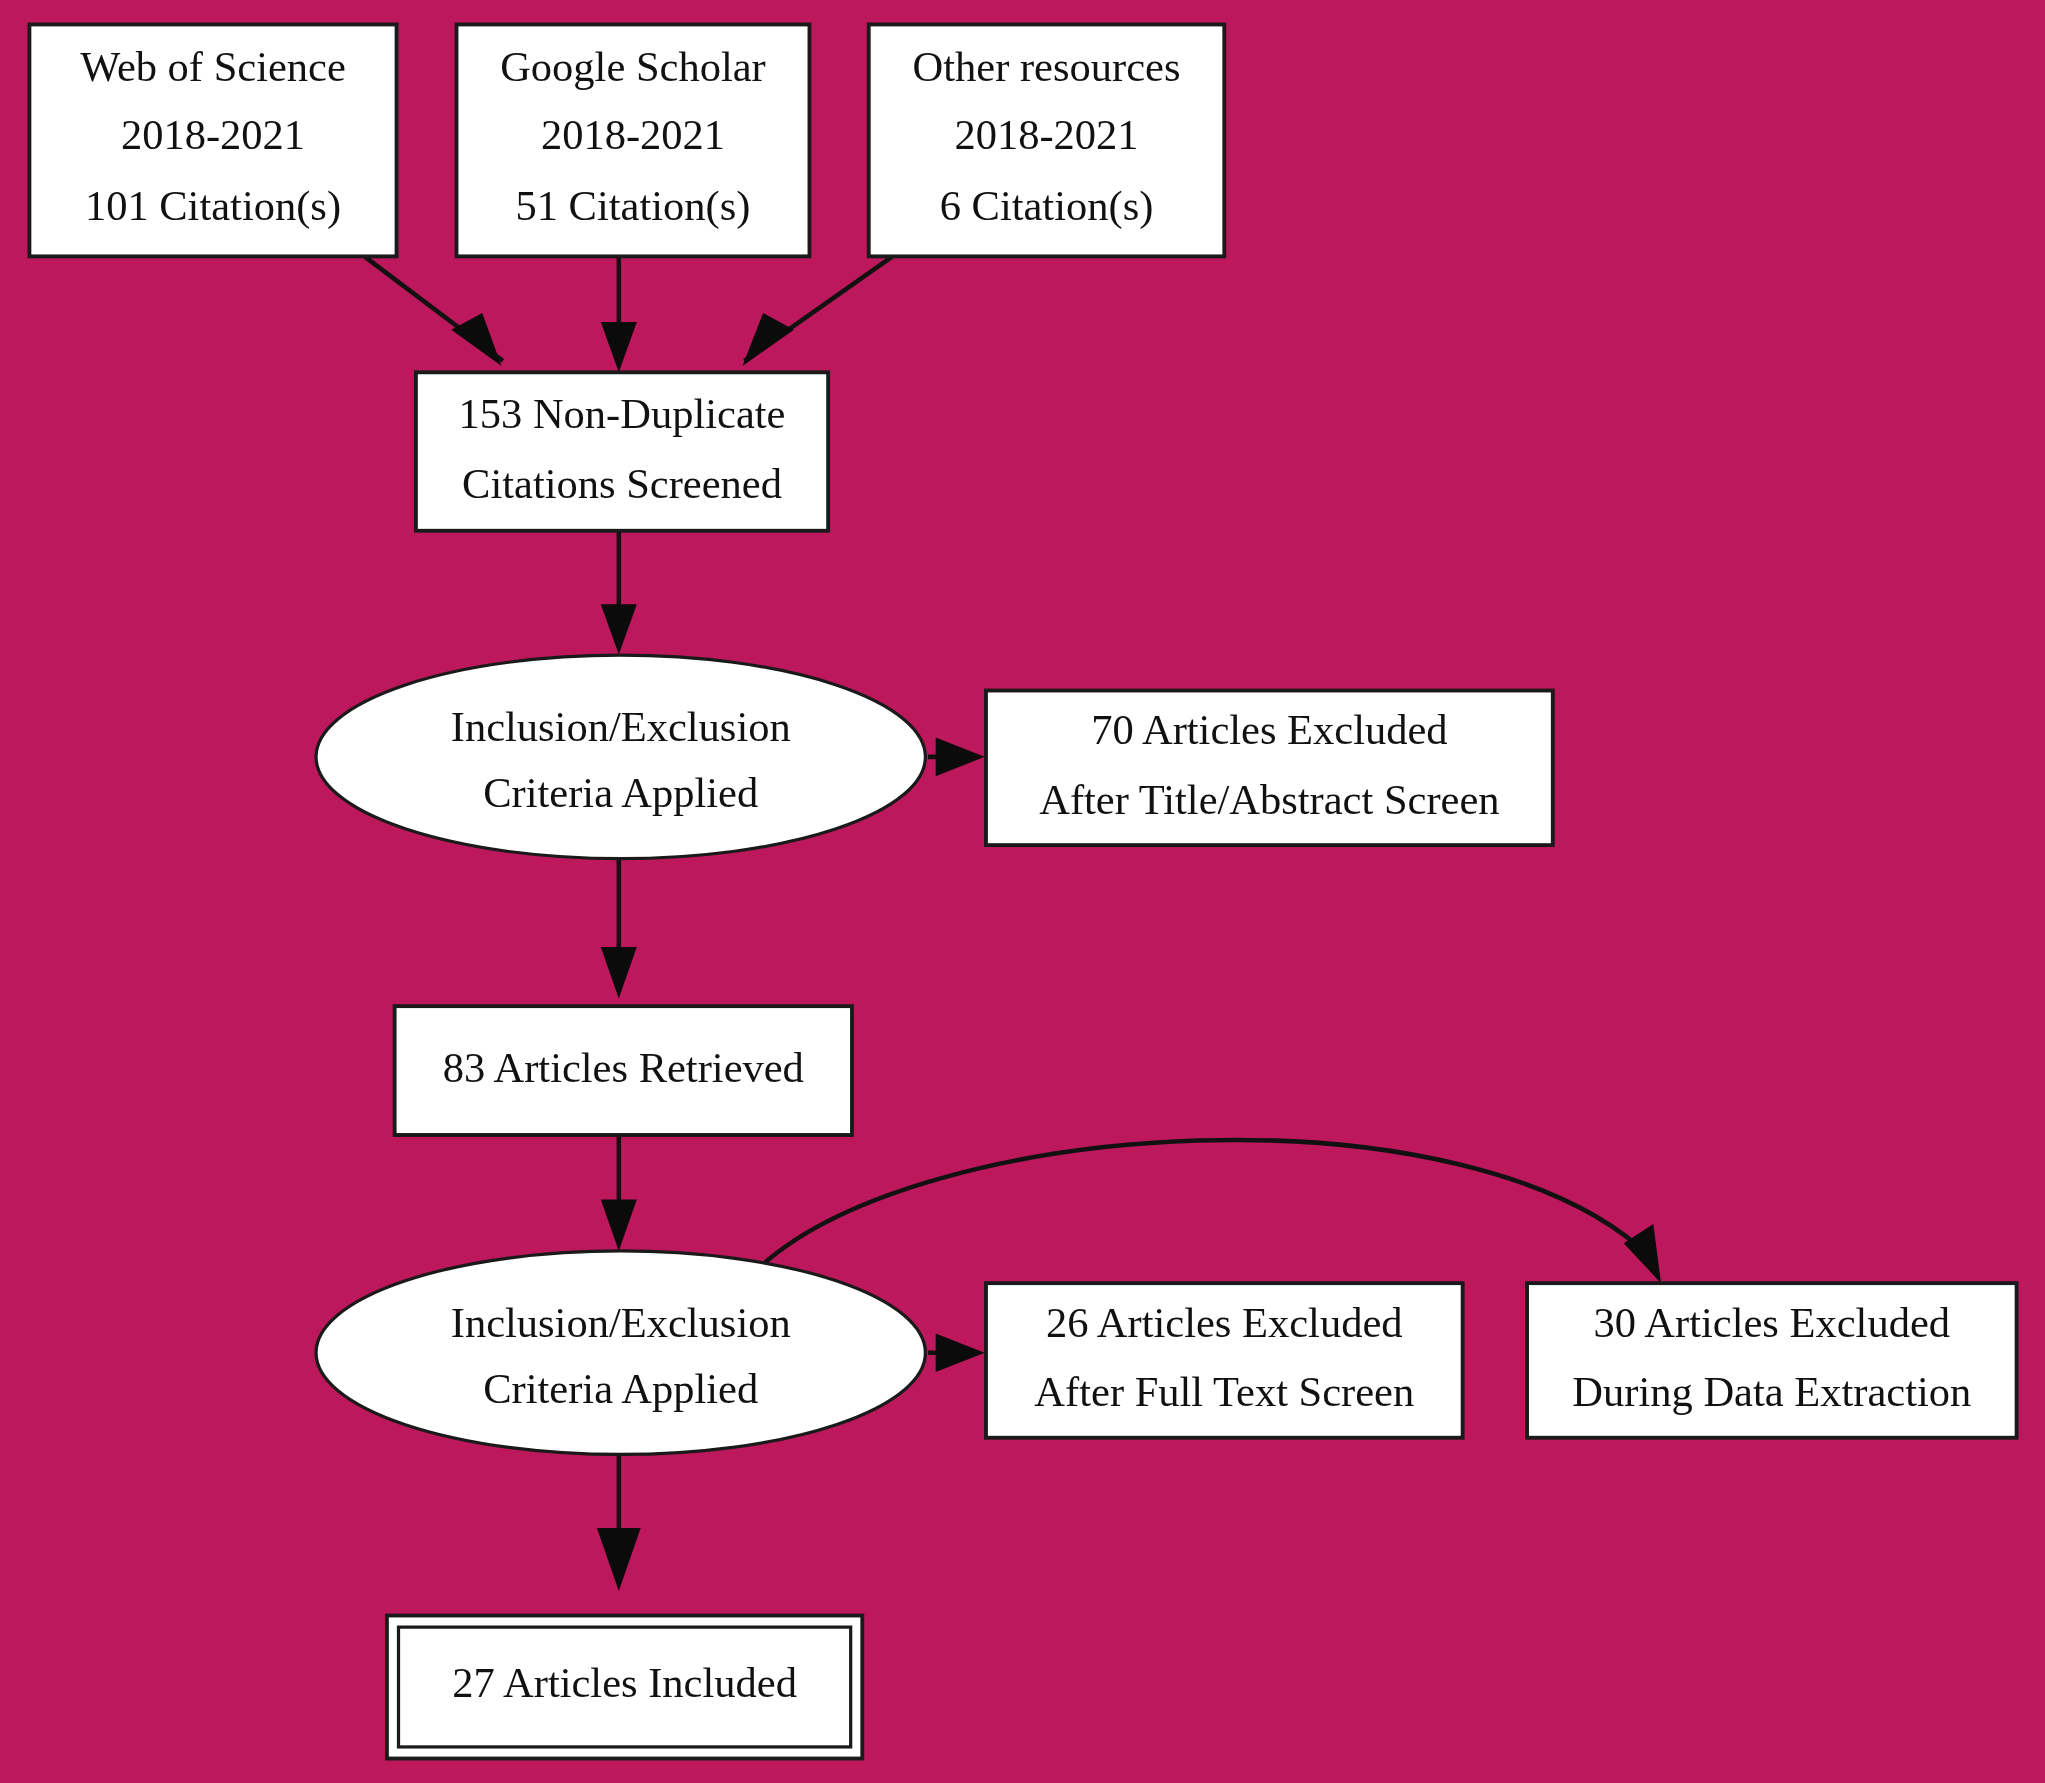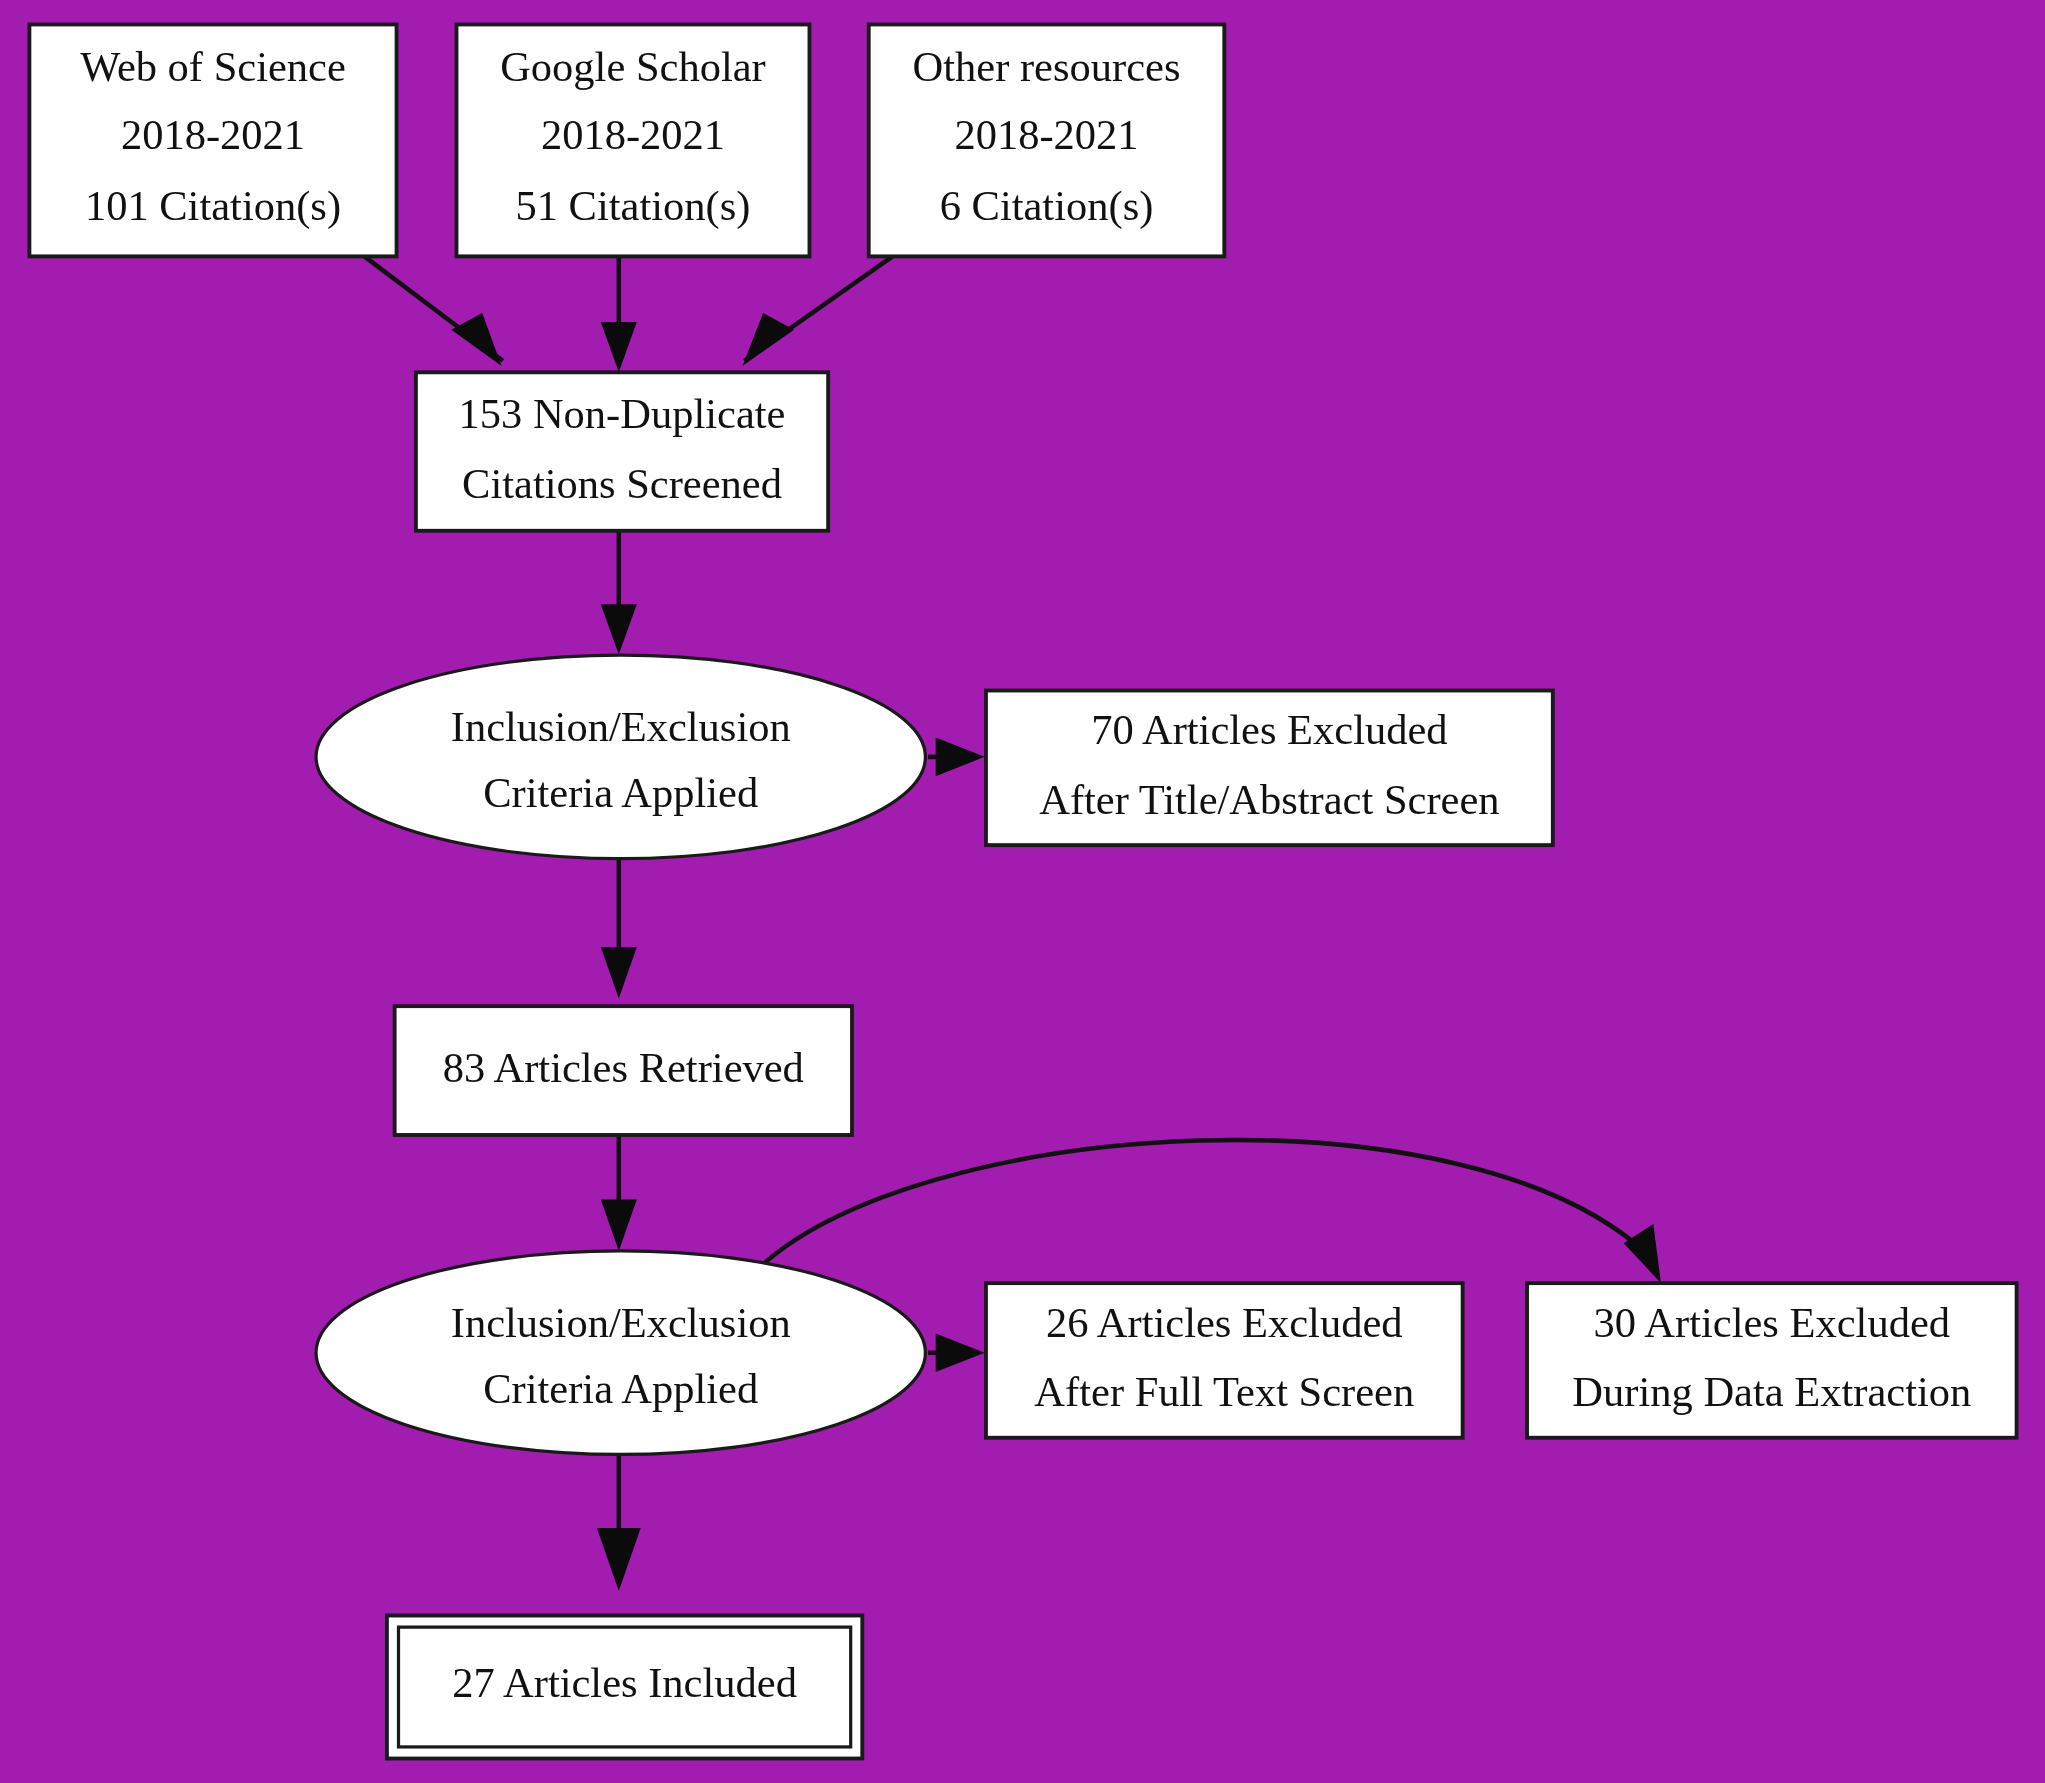--- a/index.html
+++ b/index.html
@@ -11,21 +11,21 @@
   body {
     width: 2046px;
     height: 1783px;
     overflow: hidden;
     font-family: "Liberation Serif", "DejaVu Serif", serif;
   }
   #flow-root {
     position: relative;
     width: 2046px;
     height: 1783px;
-    background: #a21caf;
+    background: #be185d;
   }
   svg.diagram {
     display: block;
     width: 2046px;
     height: 1783px;
   }
   .node-shape {
     fill: #ffffff;
     stroke: #1a1a1a;
     stroke-width: 6;

